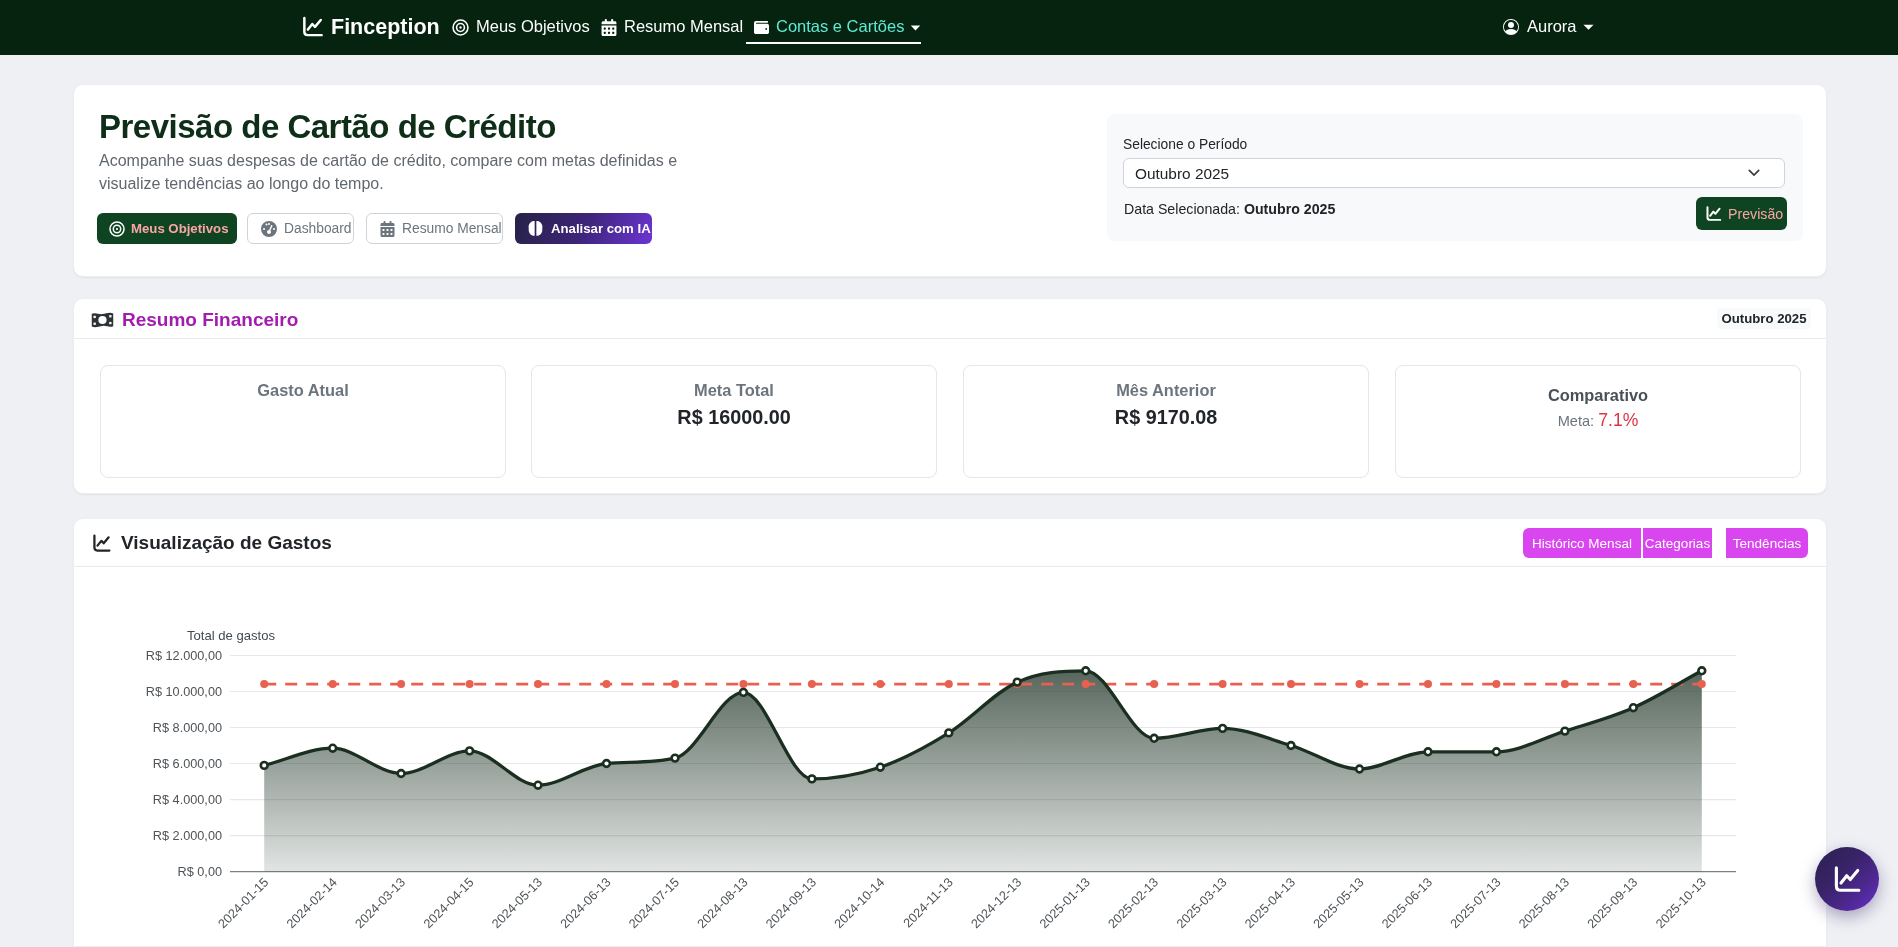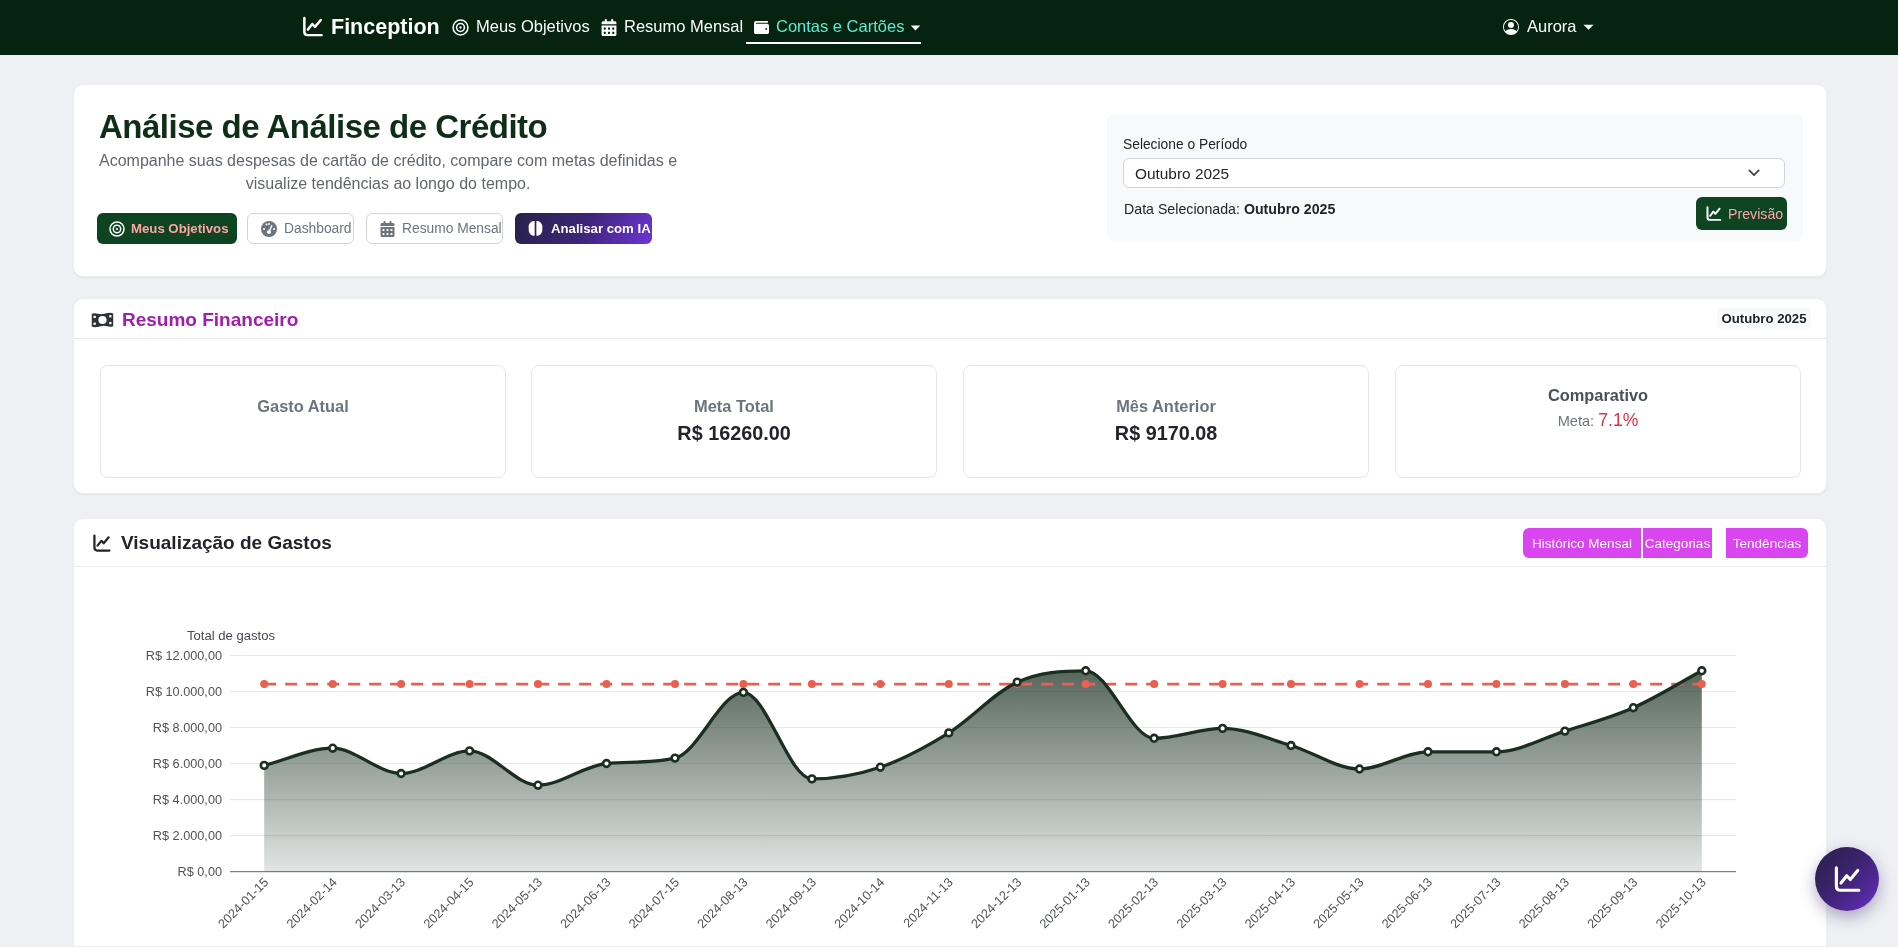--- a/index.html
+++ b/index.html
@@ -7,31 +7,31 @@
 body { background:#eef0f4; font-family:"Liberation Sans", sans-serif; position:relative; }
 .abs { position:absolute; }
 
 #navbar { position:absolute; left:0; top:0; width:1898px; height:55px; background:#05230f; }
 #navbar .navitem { position:absolute; color:#fcfdfd; font-size:16.5px; white-space:nowrap; }
 #navbar .logo { font-size:21.5px; font-weight:bold; color:#fff; }
 .navline { position:absolute; background:#fff; height:2px; }
 
 .card { position:absolute; background:#fff; border-radius:10px; border:1px solid #eceef1; box-shadow:0 1px 2px rgba(0,0,0,.06); }
 h1.title { position:absolute; font-size:33px; font-weight:bold; color:#0e2e18; letter-spacing:-0.5px; }
-.subtitle { position:absolute; color:#61676e; font-size:16px; line-height:23.3px;text-align:center; }
+.subtitle { position:absolute; color:#61676e; font-size:16px; line-height:23.3px; }
 .btn { position:absolute; border-radius:6px; font-size:15.2px; height:31px; display:flex; align-items:center; white-space:nowrap; }
 .btn-green { background:#0e4422; color:#fca5a5; }
 .btn-outline { background:#fff; border:1px solid #ced4da; color:#6c757d; }
 .btn-purple { background:linear-gradient(115deg,#262246 0%,#3d2578 50%,#6c35d4 100%); color:#fff; font-weight:bold; }
 
 #panel { position:absolute; left:1107px; top:114px; width:696px; height:127px; background:#f8f9fa; border-radius:8px; }
 #sel { position:absolute; left:1123px; top:158px; width:662px; height:30px; background:#fff; border:1px solid #ced4da; border-radius:6px; }
 
 .sumcard { position:absolute; background:#fff; border:1px solid #e3e6ea; border-radius:8px; width:406px; height:113px; text-align:center; }
-.sumlabel { font-size:16.4px; font-weight:bold; color:#6c757d; margin-top:31px; }
+.sumlabel { font-size:16.4px; font-weight:bold; color:#6c757d; margin-top:15px; }
 .sumvalue { font-size:19.8px; font-weight:bold; color:#212529; margin-top:6px; }
 .badge { position:absolute; background:#f8f9fa; border-radius:4px; color:#212529; font-weight:bold; font-size:13.2px; }
 .tgl { position:absolute; background:#d946ef; color:#fff; font-size:13.5px; height:30px; display:flex; align-items:center; justify-content:center; }
 
 #fab { position:absolute; left:1815px; top:847px; width:64px; height:64px; border-radius:50%;
   background:linear-gradient(135deg,#2b2050 0%,#392368 40%,#4f2894 72%,#6b2fd0 100%); box-shadow:0 6px 16px rgba(40,20,90,.35);
   display:flex; align-items:center; justify-content:center; }
 </style>
 </head>
 <body>
@@ -68,21 +68,21 @@
       <path d="M11 6a3 3 0 1 1-6 0 3 3 0 0 1 6 0"></path>
       <path fill-rule="evenodd" d="M0 8a8 8 0 1 1 16 0A8 8 0 0 1 0 8m8-7a7 7 0 0 0-5.468 11.37C3.242 11.226 4.805 10 8 10s4.757 1.225 5.468 2.37A7 7 0 0 0 8 1"></path>
     </svg>
   <div class="navitem" style="left:1527px;top:17px">Aurora</div>
   <svg class="abs" style="left:1583px;top:24px" width="11" height="7" viewBox="0 0 12 7">
       <path d="M0.5 0.5 L6 6 L11.5 0.5 Z" fill="#fff"></path>
     </svg>
 </div>
 
 <div class="card" style="left:73px;top:84px;width:1754px;height:193px"></div>
-<h1 class="title" style="left:99px;top:108px">Análise de Análise de Crédito</h1>
+<h1 class="title" style="left:99px;top:108px">Previsão de Cartão de Crédito</h1>
 <div class="subtitle" style="left:99px;top:149px">Acompanhe suas despesas de cartão de crédito, compare com metas definidas e<br>visualize tendências ao longo do tempo.</div>
 
 <div class="btn btn-green" style="left:97px;top:213px;width:140px">
   <svg style="margin-left:12px" width="16" height="16" viewBox="0 0 16 16">
       <circle cx="8" cy="8" r="7" fill="none" stroke="#fff" stroke-width="1.5"></circle>
       <circle cx="8" cy="8" r="3.7" fill="none" stroke="#fff" stroke-width="1.5"></circle>
       <circle cx="8" cy="8" r="1.1" fill="#fff"></circle>
     </svg>
   <span style="margin-left:6px;font-weight:bold;font-size:13.2px">Meus Objetivos</span>
 </div>
@@ -133,21 +133,21 @@
     <rect x="19" y="11" width="2.4" height="2.4" fill="#fff"></rect>
   </svg>
 <div class="abs" style="left:122px;top:309px;font-size:19px;font-weight:bold;color:#a21caf">Resumo Financeiro</div>
 <div class="badge" style="left:1717px;top:308px;width:94px;height:21px;text-align:center;line-height:21px">Outubro 2025</div>
 
 <div class="sumcard" style="left:100px;top:365px">
     <div class="sumlabel">Gasto Atual</div>
   </div>
 <div class="sumcard" style="left:531px;top:365px">
     <div class="sumlabel">Meta Total</div>
-    <div class="sumvalue">R$ 16260.00</div>
+    <div class="sumvalue">R$ 16000.00</div>
   </div>
 <div class="sumcard" style="left:963px;top:365px">
     <div class="sumlabel">Mês Anterior</div>
     <div class="sumvalue">R$ 9170.08</div>
   </div>
 <div class="sumcard" style="left:1395px;top:365px">
   <div class="sumlabel" style="margin-top:20px;color:#495057">Comparativo</div>
   <div style="font-size:14.6px;color:#6c757d;margin-top:5px">Meta: <span style="font-size:17.6px;color:#dc3545">7.1%</span></div>
 </div>
 

